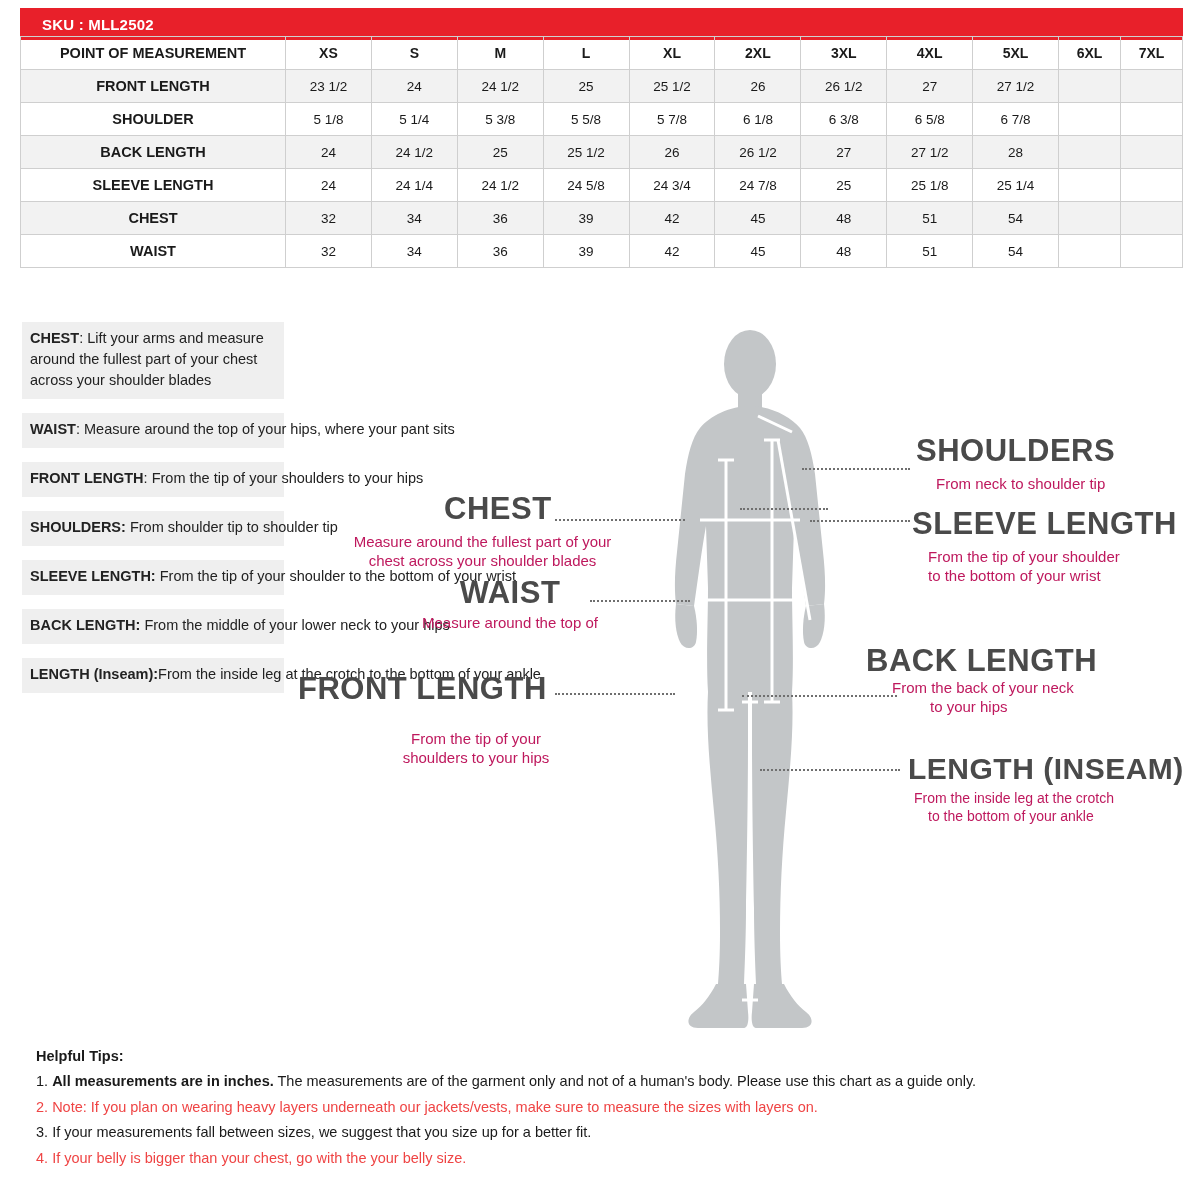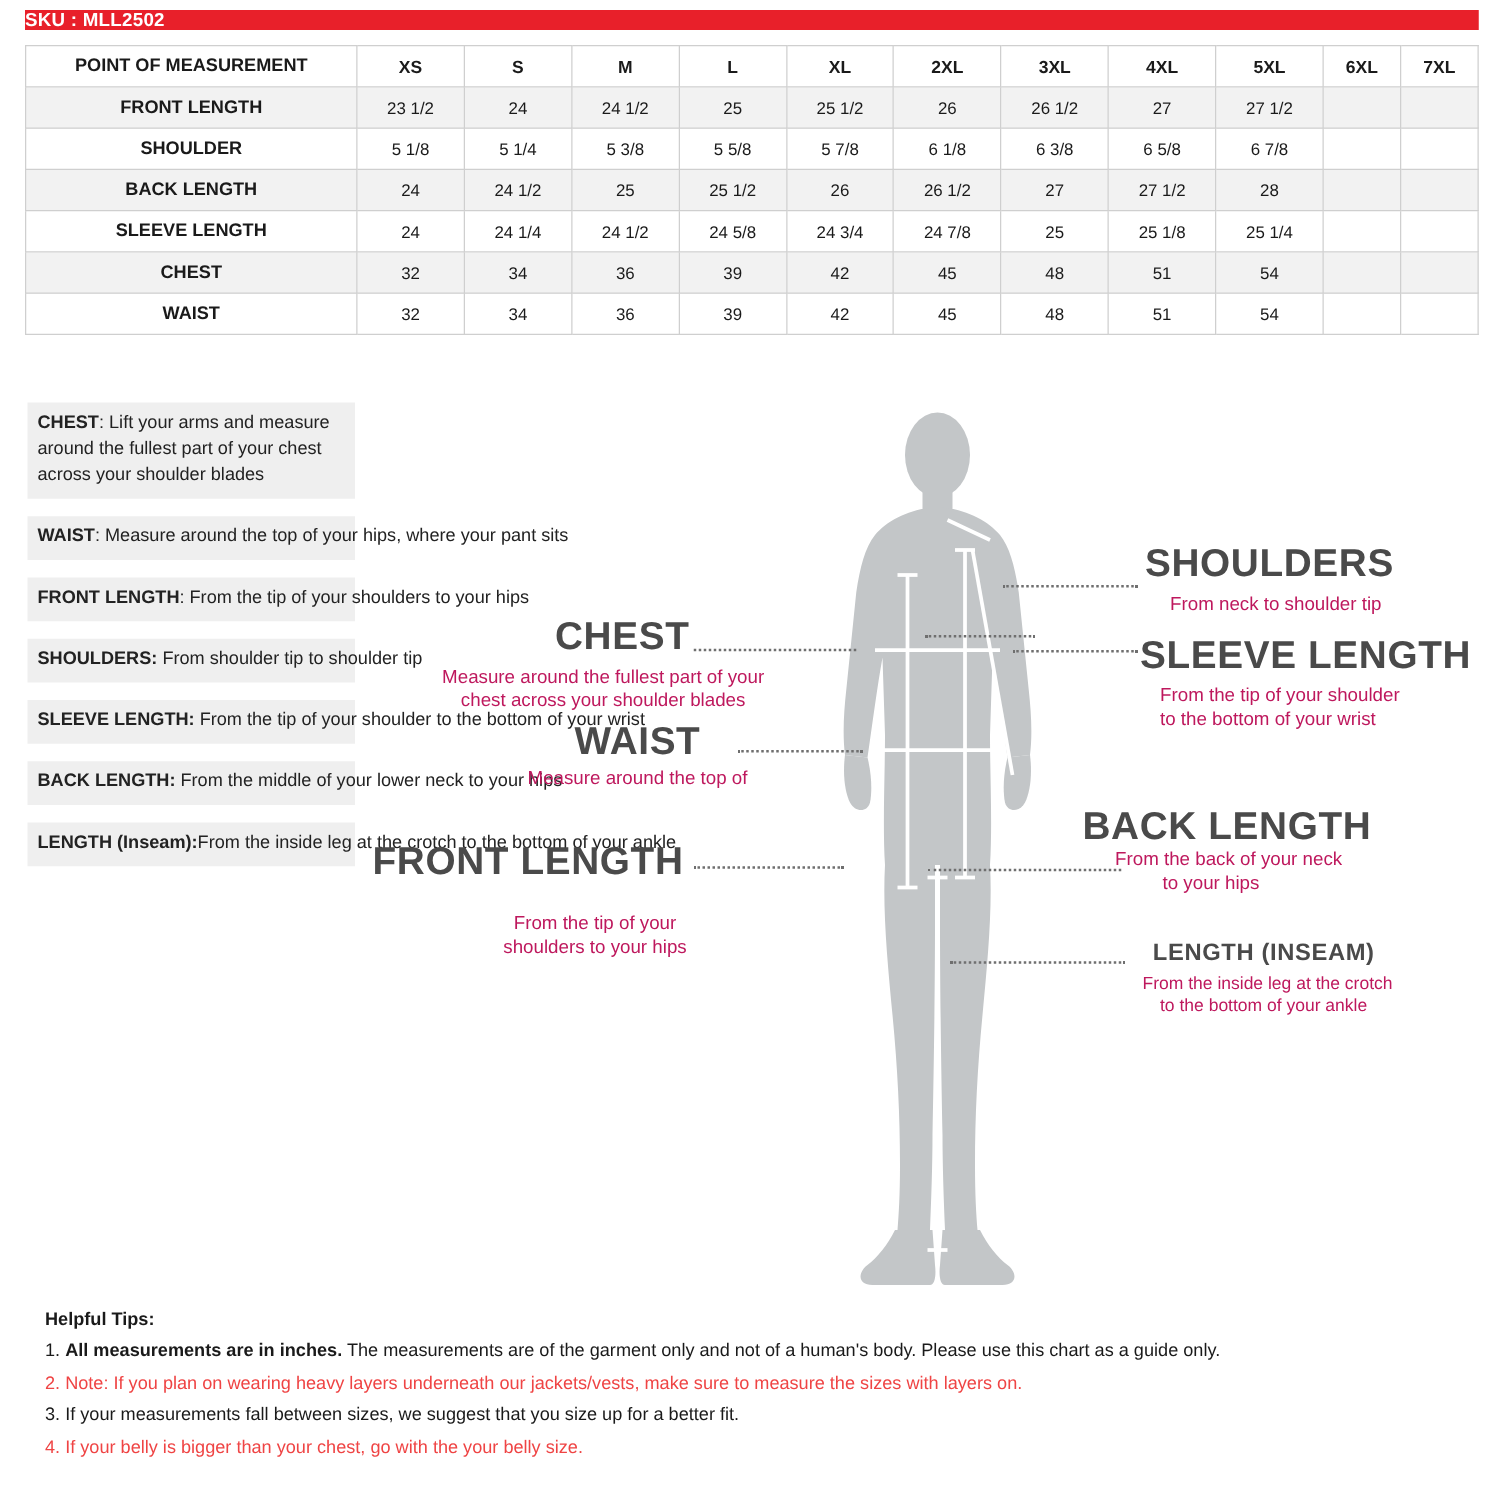--- a/index.html
+++ b/index.html
@@ -11,28 +11,28 @@
     font-family: "Liberation Sans", sans-serif;
     color: #1a1a1a;
     position: relative;
     overflow: hidden;
   }
 
   
   .sku-bar {
     position: absolute;
     left: 20px; top: 8px;
-    width: 1163px; height: 16px;
+    width: 1163px; height: 32px;
     background: #e8202a;
     color: #ffffff;
     font-weight: bold;
     font-size: 15px;
     display: flex;
     align-items: center;
-    padding-left: 0;
+    padding-left: 22px;
     letter-spacing: .2px;
   }
 
   
   .size-table {
     position: absolute;
     left: 20px; top: 36px;
     width: 1163px;
     border-collapse: collapse;
     font-size: 13.5px;
@@ -97,23 +97,22 @@
     position: absolute;
     color: #3f3f3f;
   }
   .lbl .big {
     font-size: 31px;
     font-weight: bold;
     letter-spacing: .5px;
     color: #4a4a4a;
     line-height: 1.05;
     white-space: nowrap;
-    text-align: center;
-  }
-  .lbl .big.sm { font-size: 19px; }
+  }
+  .lbl .big.sm { font-size: 30px; }
   .lbl .sub {
     font-size: 15px;
     color: #be185d;
     line-height: 1.3;
     white-space: nowrap;
   }
   .lbl.right { text-align: left; }
   .lbl.center { text-align: center; }
   .lbl.rt { text-align: right; }
 

